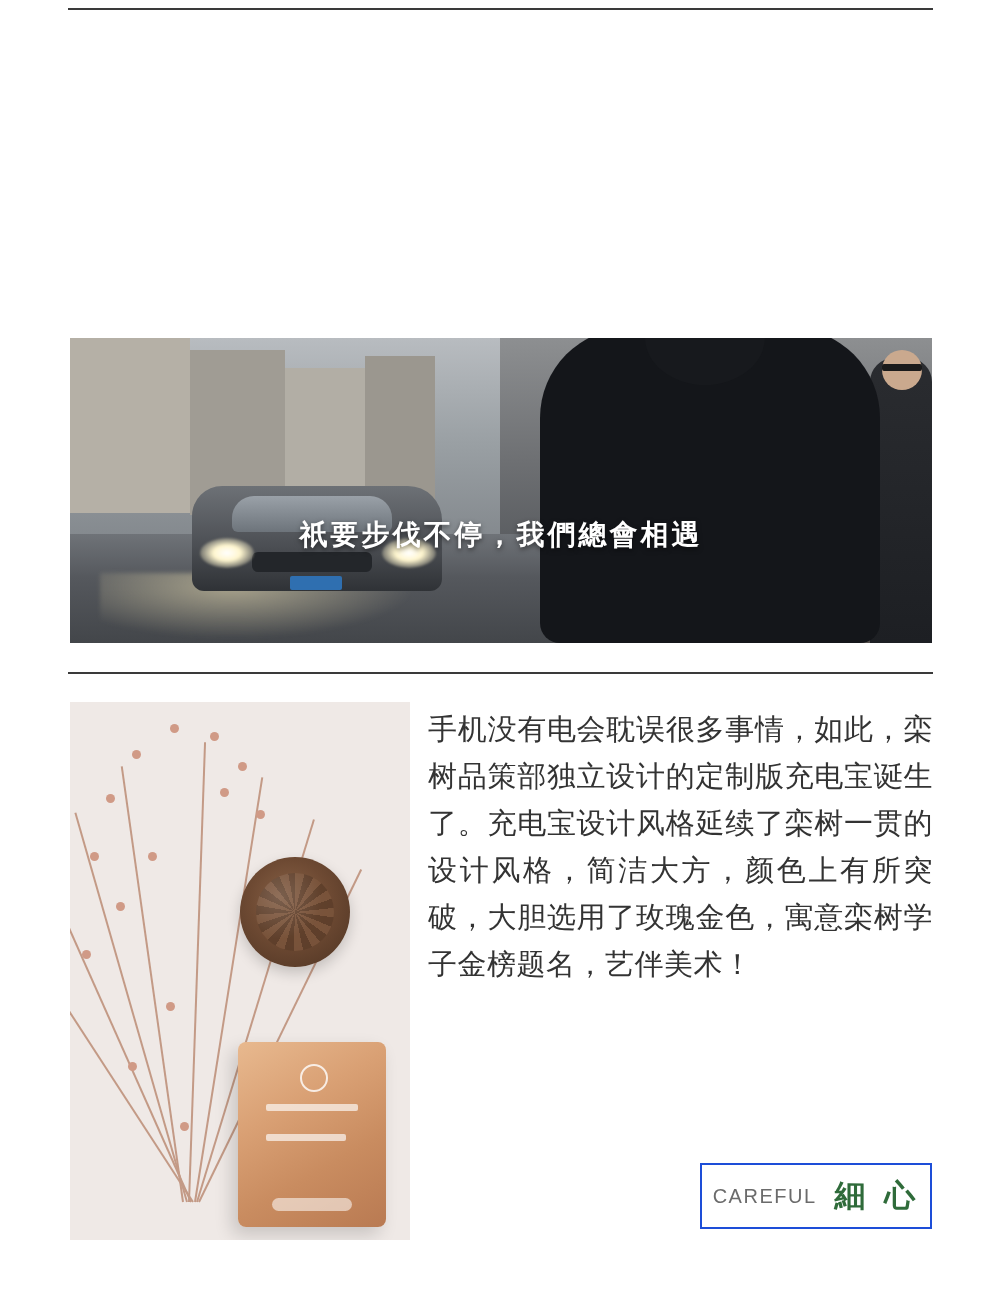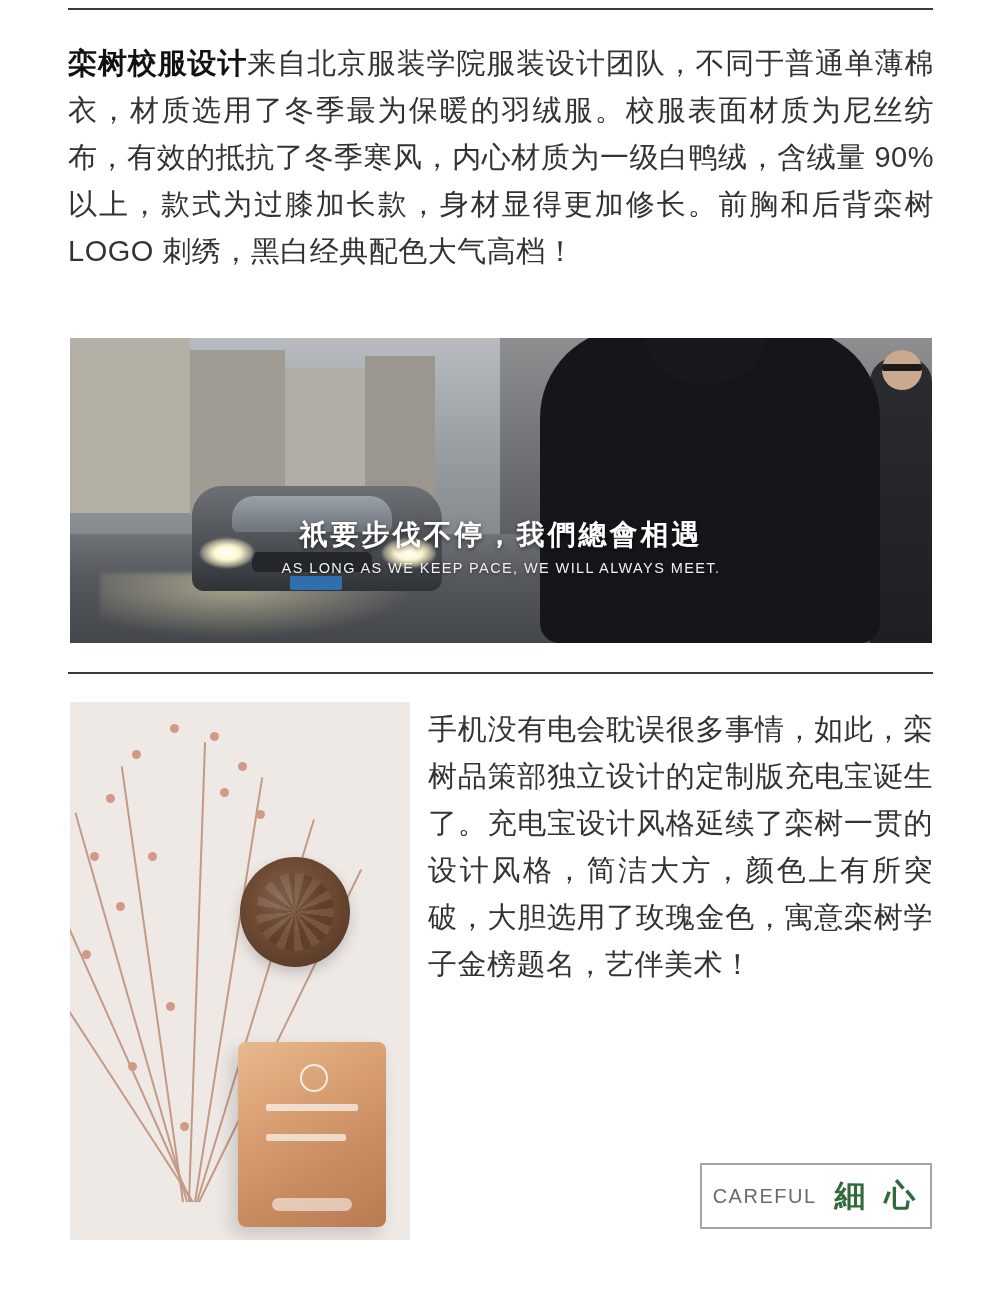--- a/index.html
+++ b/index.html
@@ -240,21 +240,21 @@
     color: #333;
     letter-spacing: 2px;
   }
 
   .badge {
     position: absolute;
     left: 700px;
     top: 1163px;
     width: 232px;
     height: 66px;
-    border: 2px solid #a3a3a3;
+    border: 2px solid #1d4ed8;
     box-sizing: border-box;
     display: flex;
     align-items: center;
     justify-content: center;
     gap: 18px;
     background: #ffffff;
   }
   .badge .en {
     font-size: 20px;
     color: #6b6b6b;
@@ -283,23 +283,20 @@
     opacity: .92;
   }
 </style>
 </head>
 <body>
 
 <div class="page">
 
   <div class="top-rule"></div>
 
-  <div class="para1">
-    <span class="lead">栾树校服设计</span><span>来自北京服装学院服装设计团队，不同于普通单薄棉衣，材质选用了冬季最为保暖的羽绒服。校服表面材质为尼丝纺布，有效的抵抗了冬季寒风，内心材质为一级白鸭绒，含绒量 90% 以上，款式为过膝加长款，身材显得更加修长。前胸和后背栾树 LOGO 刺绣，黑白经典配色大气高档！</span>
-  </div>
 
   <div class="hero">
     <div class="bg-left"></div>
     <div class="bldg b1"></div>
     <div class="bldg b2"></div>
     <div class="bldg b3"></div>
     <div class="bldg b4"></div>
     <div class="road"></div>
     <div class="road-shine"></div>
 
@@ -312,21 +309,20 @@
     <div class="headlight r" style="left:312px; top:200px;"></div>
 
     <div class="person-r2"></div>
     <div class="person-r"></div>
     <div class="face"></div>
     <div class="glasses"></div>
 
     <div class="jacket"></div>
 
     <div class="caption-cn">祇要步伐不停，我們總會相遇</div>
-    <div class="caption-en">AS LONG AS WE KEEP PACE, WE WILL ALWAYS MEET.</div>
   </div>
 
   <div class="mid-rule"></div>
 
   <div class="product">
     <div class="stem" style="left:118px; top:40px; height:460px; transform:rotate(2deg);"></div>
     <div class="stem" style="left:112px; top:60px; height:440px; transform:rotate(-8deg);"></div>
     <div class="stem" style="left:124px; top:70px; height:430px; transform:rotate(9deg);"></div>
     <div class="stem" style="left:116px; top:95px; height:405px; transform:rotate(-16deg);"></div>
     <div class="stem" style="left:126px; top:100px; height:400px; transform:rotate(17deg);"></div>

